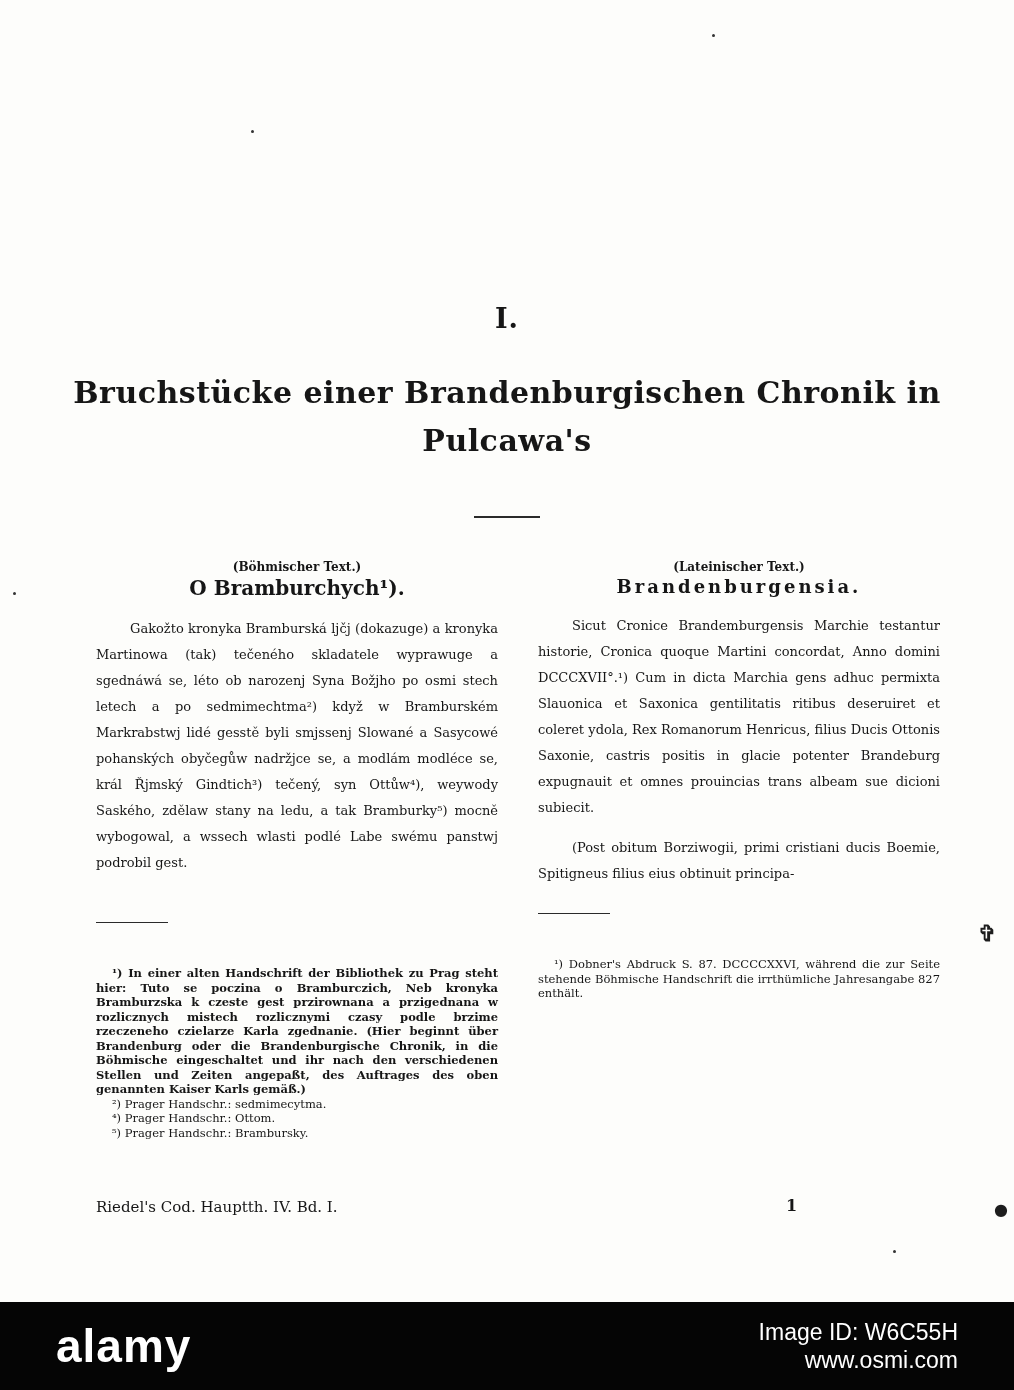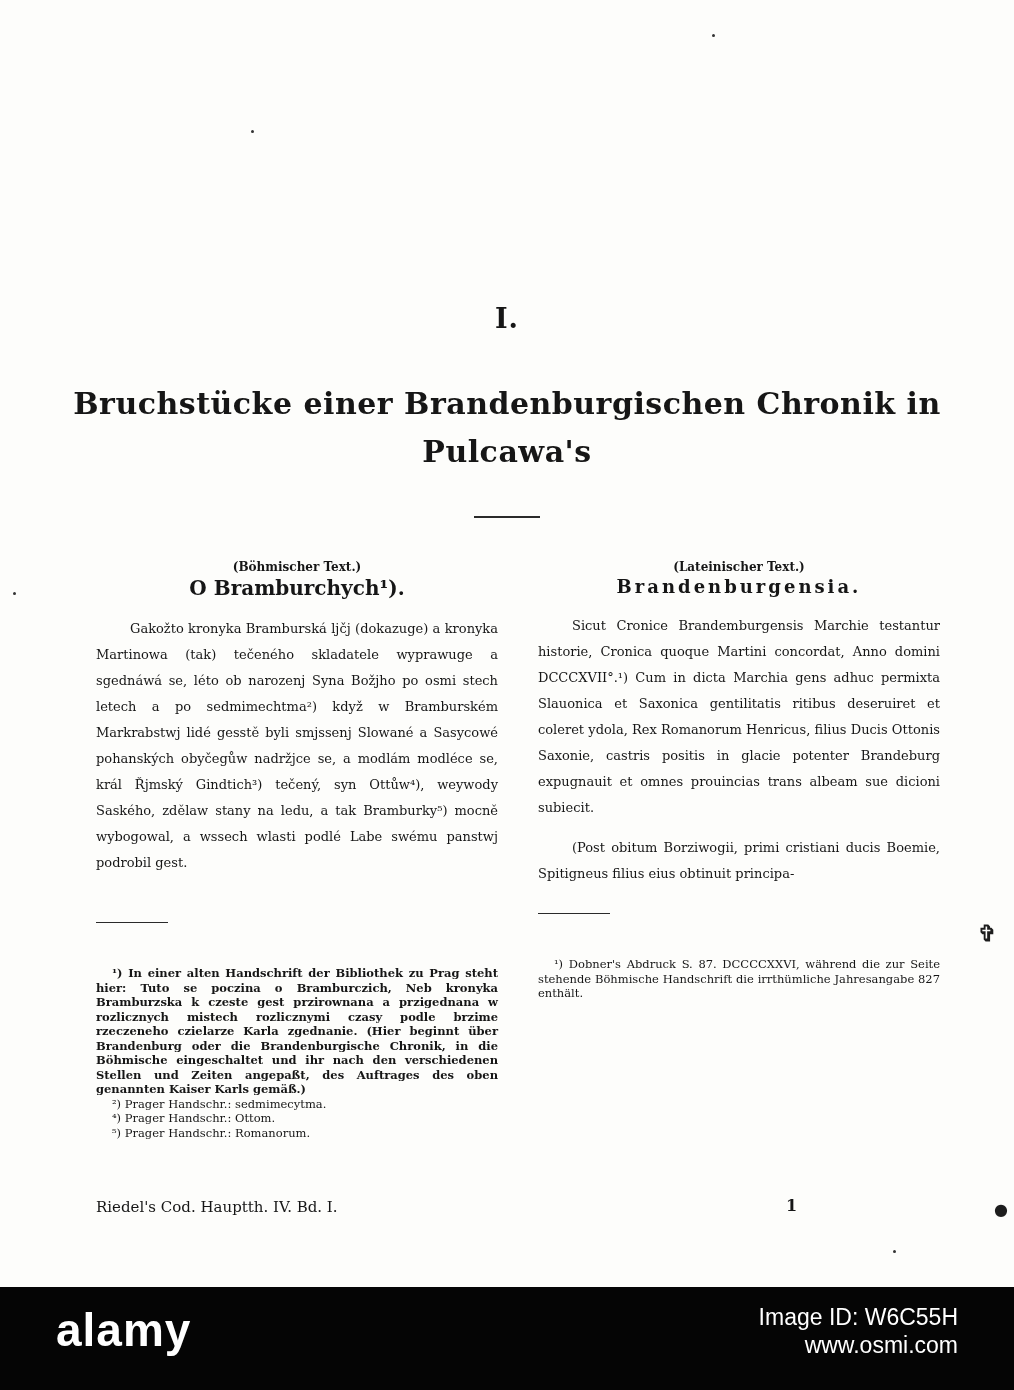--- a/index.html
+++ b/index.html
@@ -25,21 +25,21 @@
     left: 0;
     right: 0;
     text-align: center;
   }
   .section-number {
     font-size: 27px;
     font-weight: bold;
     letter-spacing: 1px;
   }
   .title {
-    margin-top: 46px;
+    margin-top: 35px;
     font-size: 30px;
     font-weight: bold;
     line-height: 1.6;
     letter-spacing: 0.5px;
   }
 
   .divider {
     position: absolute;
     top: 516px;
     left: 50%;
@@ -142,24 +142,25 @@
   }
   .blot.b1 { left: 978px; top: 920px; }
   .blot.b2 { left: 994px; top: 1200px; font-size: 16px; }
 
   
   .watermark-bar {
     position: absolute;
     left: 0;
     right: 0;
     bottom: 0;
-    height: 103px;
+    height: 88px;
     background: #050505;
     color: #ffffff;
     display: flex;
+    align-items: center;
     justify-content: space-between;
     padding: 16px 56px;
     box-sizing: border-box;
     font-family: "Liberation Sans", sans-serif;
   }
   .alamy-logo {
     font-size: 46px;
     font-weight: bold;
     letter-spacing: 1px;
   }
@@ -189,21 +190,21 @@
       <div class="col-header">(Böhmischer Text.)</div>
       <div class="col-subtitle">O Bramburchych¹).</div>
       <p class="body-text bohemian">Gakožto kronyka Bramburská ljčj (dokazuge) a kronyka Martinowa (tak) tečeného skladatele wyprawuge a sgednáwá se, léto ob narozenj Syna Božjho po osmi stech letech a po sedmimechtma²) když w Bramburském Markrabstwj lidé gesstě byli smjssenj Slowané a Sasycowé pohanských obyčegůw nadržjce se, a modlám modléce se, král Řjmský Gindtich³) tečený, syn Ottůw⁴), weywody Saského, zdělaw stany na ledu, a tak Bramburky⁵) mocně wybogowal, a wssech wlasti podlé Labe swému panstwj podrobil gest.</p>
 
       <div class="left-foot-space">
         <div class="footnote-rule"></div>
         <div class="footnotes">
           <div class="footnote-item long">¹) In einer alten Handschrift der Bibliothek zu Prag steht hier: Tuto se poczina o Bramburczich, Neb kronyka Bramburzska k czeste gest przirownana a przigednana w rozlicznych mistech rozlicznymi czasy podle brzime rzeczeneho czielarze Karla zgednanie. (Hier beginnt über Brandenburg oder die Brandenburgische Chronik, in die Böhmische eingeschaltet und ihr nach den verschiedenen Stellen und Zeiten angepaßt, des Auftrages des oben genannten Kaiser Karls gemäß.)</div>
           <div class="footnote-item">²) Prager Handschr.: sedmimecytma.</div>
           <div class="footnote-item">⁴) Prager Handschr.: Ottom.</div>
-          <div class="footnote-item">⁵) Prager Handschr.: Romanorum.</div>
+          <div class="footnote-item">⁵) Prager Handschr.: Brambursky.</div>
         </div>
       </div>
     </div>
 
     <div class="col">
       <div class="col-header">(Lateinischer Text.)</div>
       <div class="col-subtitle latin">Brandenburgensia.</div>
       <p class="body-text">Sicut Cronice Brandemburgensis Marchie testantur historie, Cronica quoque Martini concordat, Anno domini DCCCXVII°.¹) Cum in dicta Marchia gens adhuc permixta Slauonica et Saxonica gentilitatis ritibus deseruiret et coleret ydola, Rex Romanorum Henricus, filius Ducis Ottonis Saxonie, castris positis in glacie potenter Brandeburg expugnauit et omnes prouincias trans albeam sue dicioni subiecit.</p>
       <p class="body-text">(Post obitum Borziwogii, primi cristiani ducis Boemie, Spitigneus filius eius obtinuit principa-</p>
 

